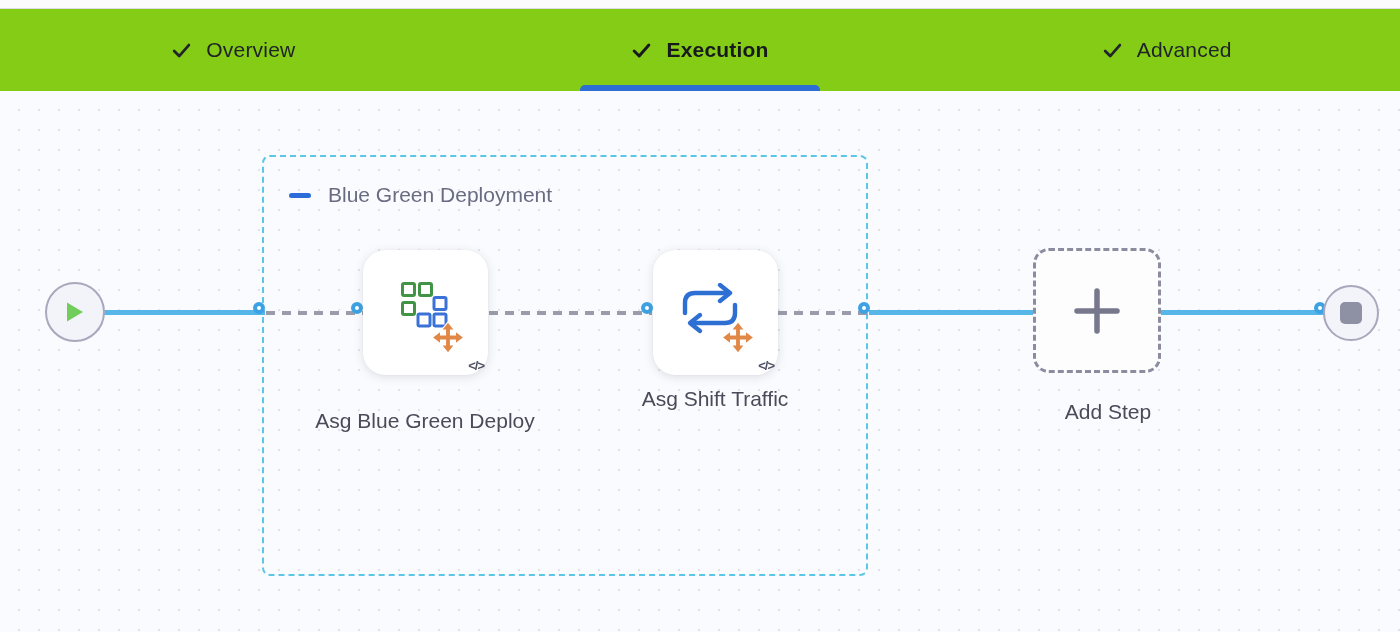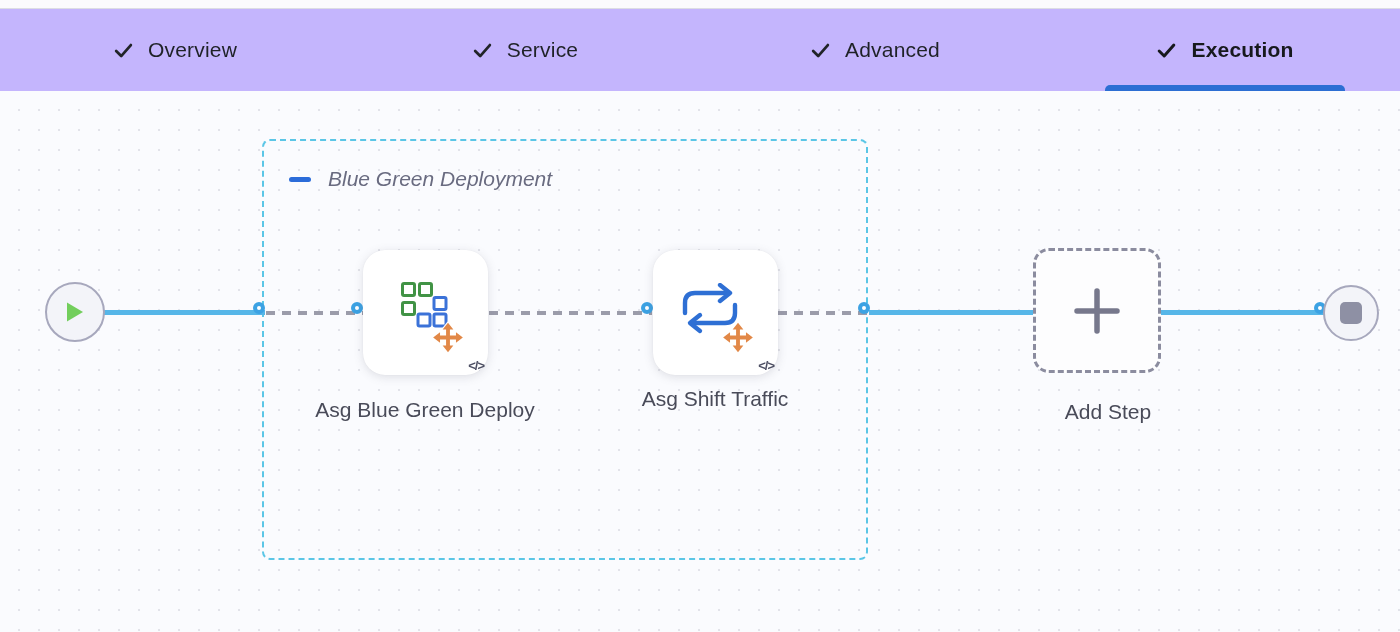--- a/index.html
+++ b/index.html
@@ -1,20 +1,20 @@
 <!DOCTYPE html>
 <html><head>
 <meta charset="utf-8">
 <style>
   * { margin:0; padding:0; box-sizing:border-box; }
   html,body { width:1400px; height:632px; font-family:"Liberation Sans", sans-serif; background:#ffffff; overflow:hidden; }
 
   
   .top-strip { height:9px; background:#fbfbfd; border-bottom:1px solid #dcdde4; }
-  .tabbar { height:82px; background:#c4b5fd; display:flex; align-items:stretch; }
+  .tabbar { height:82px; background:#84cc16; display:flex; align-items:stretch; }
   .tab { flex:1; display:flex; align-items:center; justify-content:center; gap:14px;
          position:relative; cursor:pointer; }
   .tab-label { font-size:21px; color:#1f2227; font-weight:500; letter-spacing:.2px; }
   .tab.active .tab-label { font-weight:700; color:#17191d; }
   .tab .check { width:21px; height:21px; }
   .tab-underline { position:absolute; bottom:0; left:50%; transform:translateX(-50%);
          width:240px; height:6px; background:#2c6ed3; border-radius:5px 5px 0 0; display:none; }
   .tab.active .tab-underline { display:block; }
 
   
@@ -31,22 +31,22 @@
   .dot { position:absolute; width:12px; height:12px; background:#ffffff;
          border:4.5px solid #3ca2e3; border-radius:50%; top:211px; }
 
   
   .round-node { position:absolute; width:60px; height:60px; border-radius:50%;
          background:#f3f4f9; border:2px solid #a7a8bd; display:flex; align-items:center; justify-content:center; }
   .end-node { width:56px; height:56px; }
   .stop-square { width:22px; height:22px; background:#8e90a4; border-radius:5px; }
 
   
-  .group-box { position:absolute; left:262px; top:48px; width:606px; height:421px;
-         border:2px dashed #5bc6e6; border-radius:8px;font-style:italic; }
+  .group-box { position:absolute; left:262px; top:64px; width:606px; height:421px;
+         border:2px dashed #5bc6e6; border-radius:8px; }
   .group-header { position:absolute; left:25px; top:26px; display:flex; align-items:center; gap:17px; }
   .collapse-bar { width:22px; height:5px; background:#2b6cd9; border-radius:3px; cursor:pointer; }
   .group-label { font-size:21px; color:#696b80; }
 
   
   .step-card { position:absolute; width:125px; height:125px; background:#ffffff; border-radius:22px;
          box-shadow:0 2px 10px rgba(96,97,112,0.18), 0 0 1px rgba(40,41,61,0.08); cursor:pointer; }
   .move-icon { position:absolute; left:68px; top:71px; }
   .code-badge { position:absolute; right:4px; bottom:2px; font-size:13px; font-weight:700;
          color:#4d4f63; letter-spacing:-1px; }
@@ -66,40 +66,33 @@
 <div class="top-strip"></div>
 
 <div class="tabbar">
   <div class="tab">
     <svg class="check" viewBox="0 0 20 20">
         <path d="M3 10.5 L7.8 15.3 L17 4.8" fill="none" stroke="#212428" stroke-width="2.6" stroke-linecap="round" stroke-linejoin="round"></path>
       </svg>
     <span class="tab-label">Overview</span>
 
   </div>
-  <div class="tab">
+  <div class="tab active">
     <svg class="check" viewBox="0 0 20 20">
-        <path d="M3 10.5 L7.8 15.3 L17 4.8" fill="none" stroke="#212428" stroke-width="2.6" stroke-linecap="round" stroke-linejoin="round"></path>
+        <path d="M3 10.5 L7.8 15.3 L17 4.8" fill="none" stroke="#17191d" stroke-width="2.8" stroke-linecap="round" stroke-linejoin="round"></path>
       </svg>
-    <span class="tab-label">Service</span>
-
+    <span class="tab-label">Execution</span>
+    <div class="tab-underline"></div>
   </div>
   <div class="tab">
     <svg class="check" viewBox="0 0 20 20">
         <path d="M3 10.5 L7.8 15.3 L17 4.8" fill="none" stroke="#212428" stroke-width="2.6" stroke-linecap="round" stroke-linejoin="round"></path>
       </svg>
     <span class="tab-label">Advanced</span>
 
-  </div>
-  <div class="tab active">
-    <svg class="check" viewBox="0 0 20 20">
-        <path d="M3 10.5 L7.8 15.3 L17 4.8" fill="none" stroke="#17191d" stroke-width="2.8" stroke-linecap="round" stroke-linejoin="round"></path>
-      </svg>
-    <span class="tab-label">Execution</span>
-    <div class="tab-underline"></div>
   </div>
 </div>
 
 <div class="canvas">
 
   <div class="group-box">
     <div class="group-header">
       <div class="collapse-bar"></div>
       <span class="group-label">Blue Green Deployment</span>
     </div>
@@ -162,17 +155,17 @@
   <div class="add-step">
     <svg width="48" height="48" viewBox="0 0 48 48">
       <path d="M24 4 V44 M4 24 H44" stroke="#77788c" stroke-width="5.5" stroke-linecap="round" fill="none"></path>
     </svg>
   </div>
 
   <div class="round-node end-node" style="left:1323px; top:194px;">
     <div class="stop-square"></div>
   </div>
 
-  <div class="node-label" style="left:315px; top:303px;">Asg Blue Green Deploy</div>
+  <div class="node-label" style="left:315px; top:314px;">Asg Blue Green Deploy</div>
   <div class="node-label" style="left:605px; top:292px;">Asg Shift Traffic</div>
   <div class="node-label" style="left:998px; top:305px;">Add Step</div>
 
 </div>
 
 </body></html>

